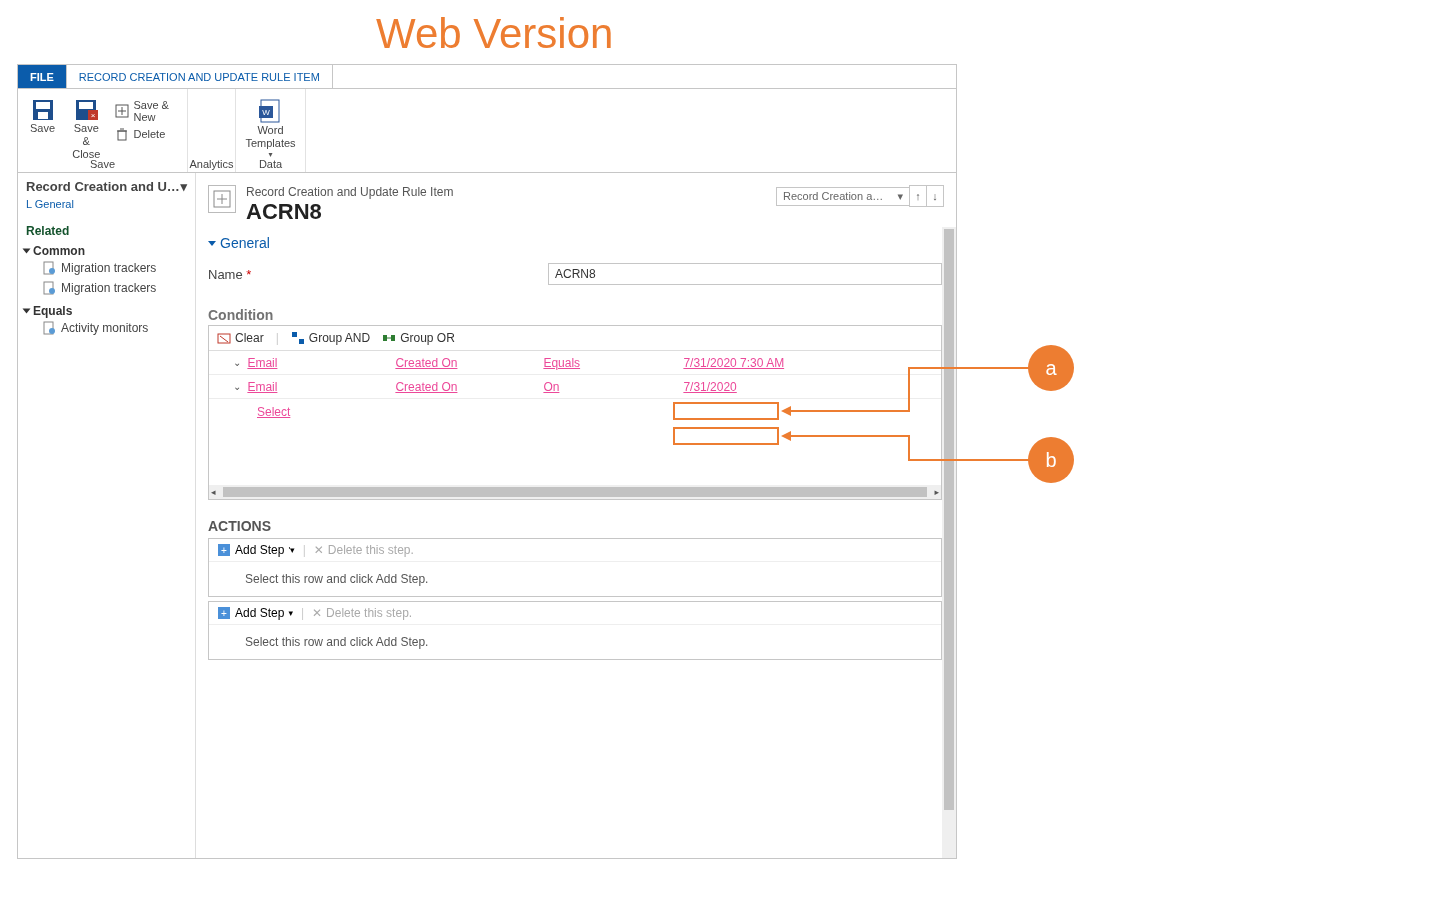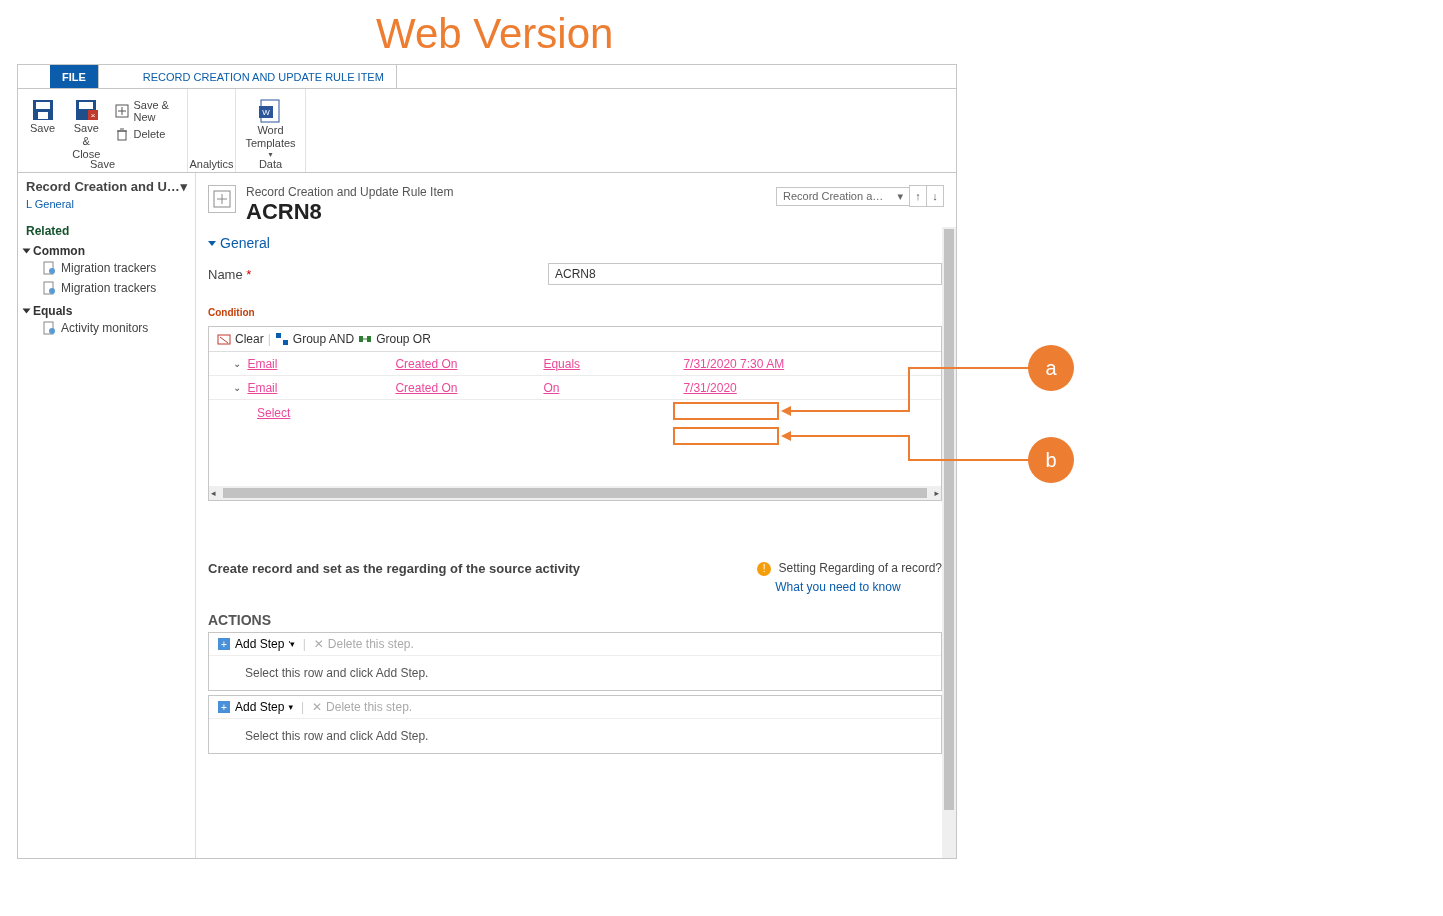--- a/index.html
+++ b/index.html
@@ -1,21 +1,21 @@
 <!DOCTYPE html>
 <html><head>
 <meta charset="utf-8">
 <style>
   * { box-sizing: border-box; font-family: "Segoe UI", Arial, sans-serif; }
   body { margin: 0; background: #fff; width: 1443px; height: 916px; position: relative; }
   .annot-title { position:absolute; left:376px; top:10px; color:#ed7d31; font-size:42px; font-weight:400; }
   .app { position:absolute; left:17px; top:64px; width:940px; height:795px; border:1px solid #c6c6c6; background:#fff; }
   
   .tabs { height:24px; display:flex; border-bottom:1px solid #c6c6c6; }
-  .tab { display:flex; align-items:center; padding:0 12px; font-size:11px; border-right:1px solid #c6c6c6;margin-left:32px; }
+  .tab { display:flex; align-items:center; padding:0 12px; font-size:11px; border-right:1px solid #c6c6c6; }
   .tab-file { background:#0b5cab; color:#fff; font-weight:600; }
   .tab-rule { background:#fff; color:#0b5cab; }
   
   .ribbon { height:84px; border-bottom:1px solid #c6c6c6; display:flex; }
   .rib-group { display:flex; flex-direction:column; justify-content:flex-end; align-items:center; border-right:1px solid #e2e2e2; padding:4px 0 0 0; }
   .rib-group-label { font-size:11px; color:#444; padding:2px 0; width:100%; text-align:center; }
   .rib-row { display:flex; align-items:flex-start; height:60px; }
   .rib-btn { display:flex; flex-direction:column; align-items:center; justify-content:center; padding:2px 8px; font-size:11px; color:#444; text-align:center; line-height:1.2; cursor:default; }
   .rib-mini { display:flex; align-items:center; gap:4px; font-size:11px; color:#444; padding:1px 6px; }
   .rib-mini svg { flex-shrink:0; }
@@ -40,23 +40,23 @@
   .sq-btn { border:1px solid #c6c6c6; width:18px; height:22px; display:flex; align-items:center; justify-content:center; font-size:11px; color:#555; margin-left:-1px; }
   .scroll-area { position:absolute; left:12px; right:0; top:54px; bottom:0; overflow:hidden; border-right:14px solid transparent; }
   .vscroll { position:absolute; right:0; top:54px; bottom:0; width:14px; background:#efefef; }
   .vscroll .thumb { position:absolute; left:2px; width:10px; top:2px; height:92%; background:#c2c2c2; }
   .sec-title { color:#0b5cab; font-size:14px; margin:8px 0 12px 0; display:flex; align-items:center; gap:4px; }
   .sec-title::before { content:""; border-top:5px solid #0b5cab; border-left:4px solid transparent; border-right:4px solid transparent; }
   .field-row { display:flex; align-items:center; margin:6px 0; }
   .field-label { width:340px; font-size:13px; color:#444; }
   .req { color:#c00; }
   .field-input { flex:1; border:1px solid #c6c6c6; height:22px; font-size:12px; padding:2px 6px; color:#333; }
-  .subhdr { font-size:10px; font-weight:600; color:#c2410c; margin-top:22px; margin-bottom:8px; }
+  .subhdr { font-size:14px; font-weight:600; color:#737373; margin-top:22px; margin-bottom:2px; }
   .cond-box { border:1px solid #c6c6c6; background:#fff; }
-  .cond-toolbar { display:flex; align-items:center; gap:4px; padding:5px 8px; border-bottom:1px solid #ddd; font-size:12px; }
+  .cond-toolbar { display:flex; align-items:center; gap:12px; padding:5px 8px; border-bottom:1px solid #ddd; font-size:12px; }
   .cond-tb-btn { display:flex; align-items:center; gap:4px; color:#333; }
   .cond-row { display:flex; align-items:center; padding:4px 8px 4px 24px; border-bottom:1px solid #ececec; font-size:12px; height:24px; }
   .cond-row:last-of-type { border-bottom:none; }
   .cond-chevron { color:#555; margin-right:6px; font-size:10px; }
   .cond-link { color:#ec4899; text-decoration:underline; }
   .cond-cell-entity { width:148px; }
   .cond-cell-field { width:148px; }
   .cond-cell-op { width:140px; }
   .cond-cell-val { width:120px; }
   .cond-select-row { padding:6px 8px 6px 48px; font-size:12px; }
@@ -283,30 +283,20 @@
             <span class="cond-link">Select</span>
           </div>
           <div style="height:60px;"></div>
           <div class="cond-hscroll">
             <span>◂</span>
             <div class="track"></div>
             <span>▸</span>
           </div>
         </div>
 
-        <div class="below-cond">
-          <div class="create-text">Create record and set as the regarding of the source activity</div>
-          <div class="info-col">
-            <div>
-              <span class="info-badge">!</span>
-              <span>Setting Regarding of a record?</span>
-            </div>
-            <span class="info-link">What you need to know</span>
-          </div>
-        </div>
 
         <div class="sec-caps">ACTIONS</div>
         <div class="actions-box">
           <div class="actions-bar">
             <span style="display:flex;align-items:center;gap:4px;">
               <svg width="14" height="14">
                   <rect x="1" y="1" width="12" height="12" fill="#4a90d9"></rect>
                   <text x="7" y="11" font-size="10" fill="#fff" text-anchor="middle">+</text>
                 </svg>
               <span>Add Step</span>

